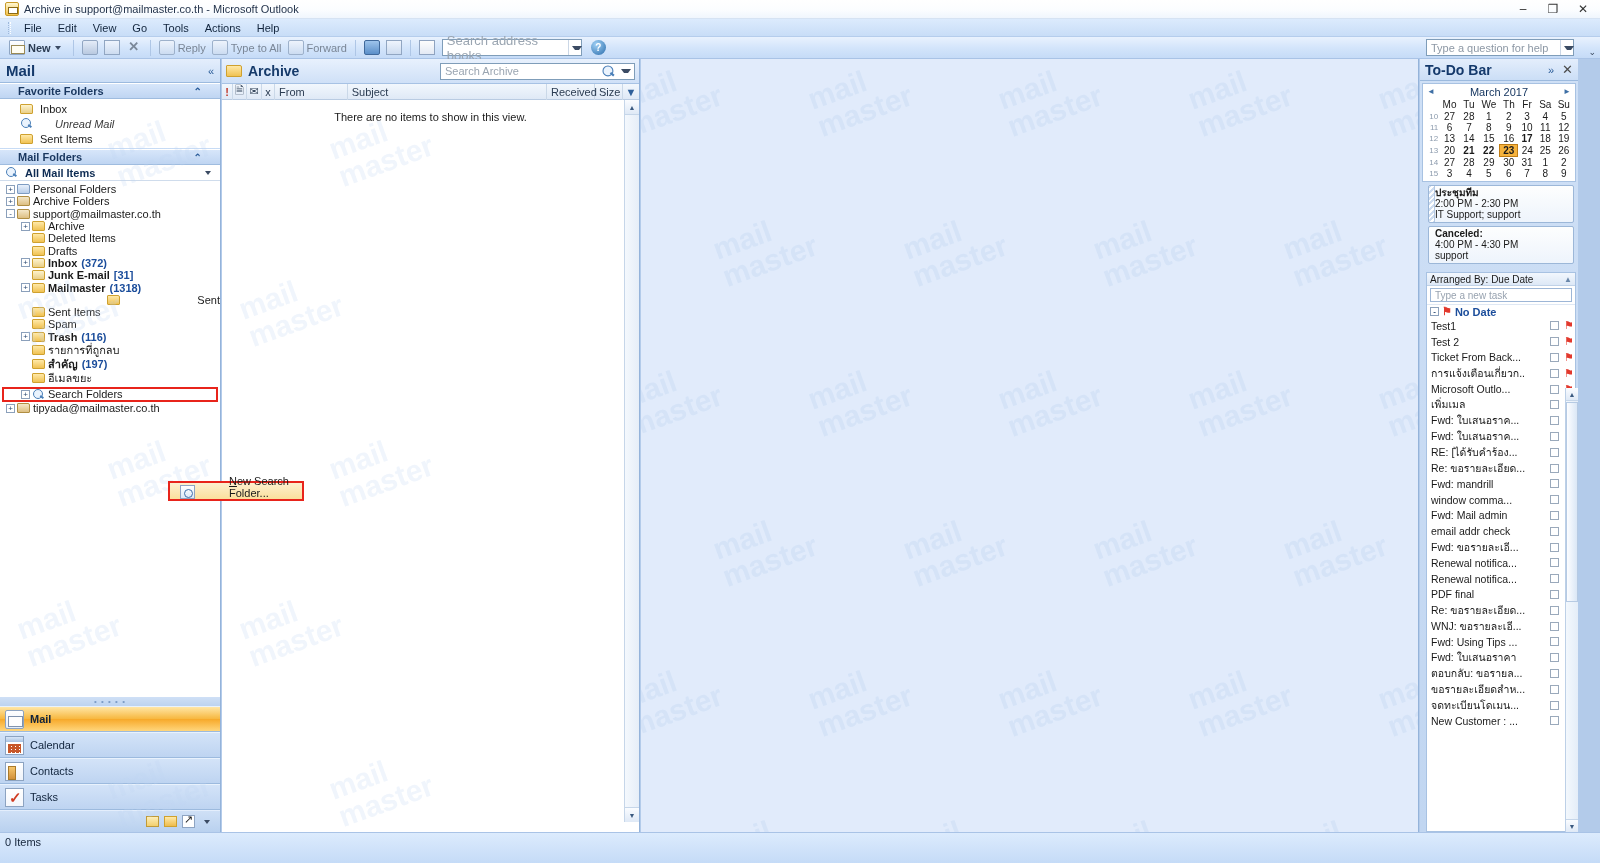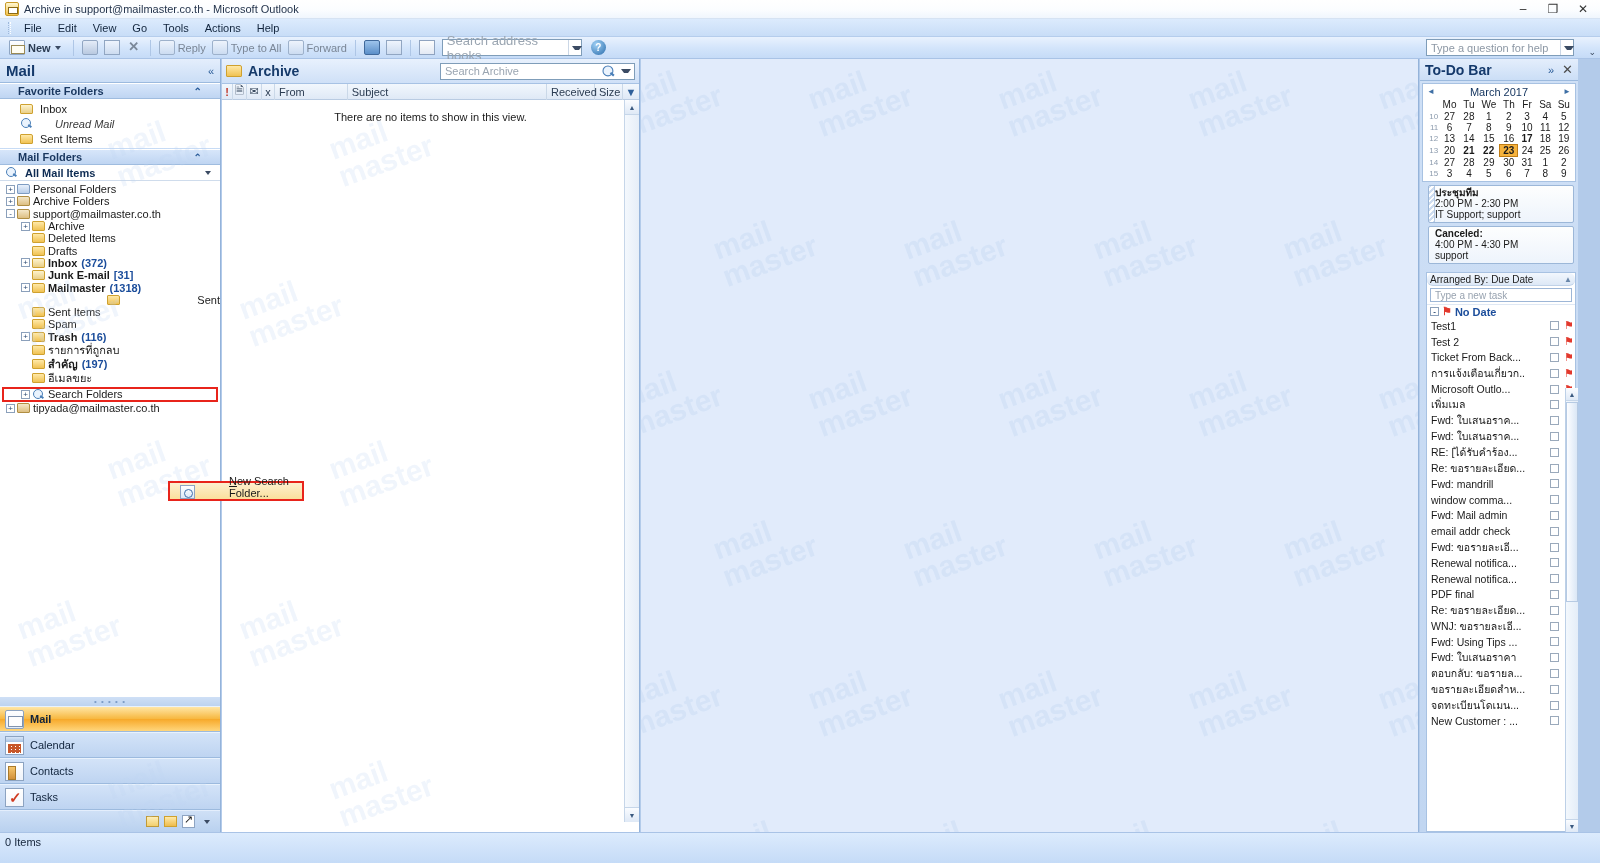--- a/index.html
+++ b/index.html
@@ -282,21 +282,21 @@
     background:repeating-linear-gradient(135deg,#cddcf0 0 2px,#fff 2px 4px);
     border-right:1px solid #b4c8e2;
   }
   .appt .t1{font-weight:bold;}
 
   .tasks-wrap { margin:8px 2px 0 6px; background:#fff; border:1px solid #a8c2e2; flex:1; display:flex; flex-direction:column; overflow:hidden;}
   .arrby {
     height:13px;background:linear-gradient(to bottom,#f2f7fd,#dde8f6);
     border-bottom:1px solid #c0d2e8;
     display:flex;align-items:center;justify-content:space-between;padding:0 3px;
-    font-size:10px;color:#1a1a1a;border-radius:6px;
+    font-size:10px;color:#1a1a1a;
   }
   .newtask {
     margin:2px 3px; height:14px; border:1px solid #9db6d6; background:#fff;
     display:flex;align-items:center;padding-left:4px;font-size:10px;color:#98a3b0;
   }
   .grp-nodate{height:14px;display:flex;align-items:center;gap:3px;padding-left:3px;border-top:1px solid #dfe8f4;font-size:11px;color:#1b4d9b;font-weight:bold;}
   .grp-nodate .exp2{width:9px;height:9px;border:1px solid #8ba0bb;background:#fff;font-size:8px;line-height:7px;text-align:center;color:#2b4a74;}
   .flag { color:#e2382c; font-size:11px; }
   .tasklist{flex:1;overflow:hidden;}
   .trowt{height:15.8px;display:flex;align-items:center;padding-left:4px;font-size:10.5px;white-space:nowrap;}

